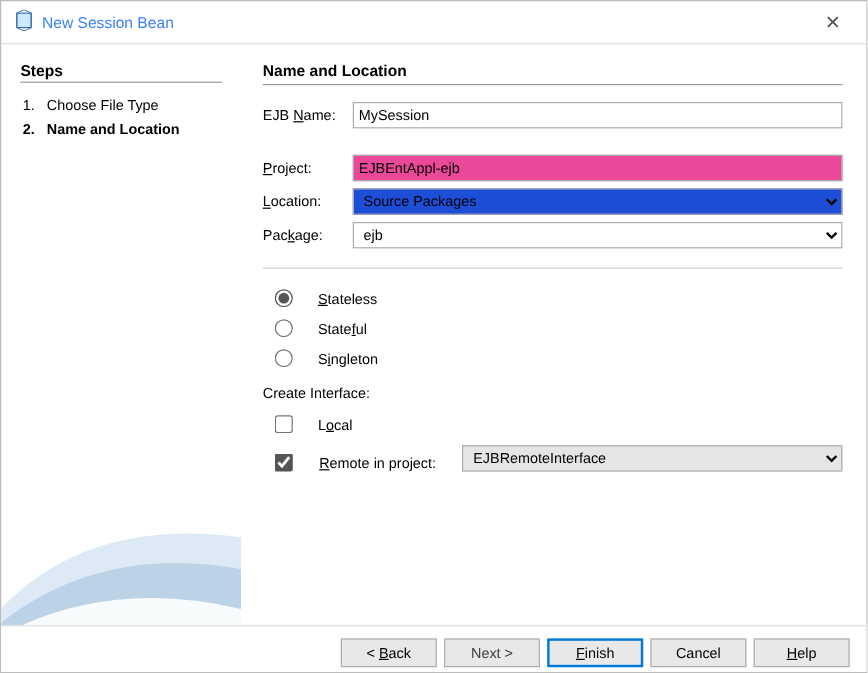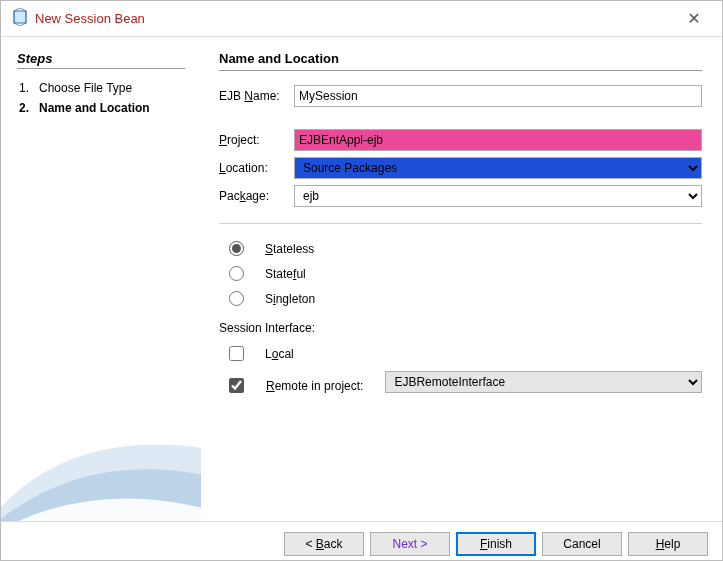--- a/index.html
+++ b/index.html
@@ -1,23 +1,23 @@
 <!DOCTYPE html>
 <html><head>
 <meta charset="utf-8">
 <style>
 * { box-sizing: border-box; margin: 0; padding: 0; font-family: "Segoe UI", Tahoma, sans-serif; font-size: 12px; }
 body { background: #f0f0f0; display: flex; justify-content: center; align-items: flex-start; }
 .dialog { width: 723px; height: 561px; background: #fff; border: 1px solid #bbb; display: flex; flex-direction: column; }
 .titlebar { height: 36px; display: flex; align-items: center; padding: 0 10px; border-bottom: 1px solid #ddd; }
-.titlebar .title { flex: 1; font-size: 13px; color: #b91c1c; padding-left: 6px; }
+.titlebar .title { flex: 1; font-size: 13px; color: #3b82f6; padding-left: 6px; }
 .close-x { width: 36px; text-align: center; cursor: pointer; color: #555; font-size: 16px;}
 .body { flex: 1; display: flex; min-height: 0; }
 .sidebar { width: 200px; padding: 14px 16px; position: relative; overflow: hidden; }
-.sidebar h3 { font-weight: bold; font-size: 13px; margin-bottom: 2px; font-style: italic; }
+.sidebar h3 { font-weight: bold; font-size: 13px; margin-bottom: 2px; }
 .sidebar .rule { height: 1px; background: #999; margin-bottom: 10px; }
 .sidebar ol { list-style: none; padding-left: 2px; }
 .sidebar li { display:flex; gap:6px; line-height: 1.5; margin-bottom: 2px; }
 .sidebar li .num{ width:14px; }
 .sidebar li.active span:last-child { font-weight: bold; }
 .swoosh { position:absolute; bottom:0; left:0; width:200px; height:200px; overflow:hidden; opacity:0.6;}
 .content { flex: 1; padding: 14px 20px 10px 18px; display: flex; flex-direction: column; }
 .content h3 { font-weight: bold; font-size: 13px; }
 .content .rule { height: 1px; background: #999; margin: 4px 0 14px; }
 .form-row { display: flex; align-items: center; margin-bottom: 6px; }
@@ -25,21 +25,21 @@
 .form-row input[type=text], .form-row select { flex: 1; height: 22px; border: 1px solid #adadad; padding: 2px 4px; background:#fff; font-family:inherit; font-size:12px;}
 .form-row input[readonly]{ background:#ec4899; }
 .form-row select{ background:#1d4ed8; }
 .sep { height:1px; background:#d0d0d0; margin: 10px 0 12px; }
 .section-label{ margin-bottom:6px; }
 .radio-row, .check-row { display:flex; align-items:center; margin: 5px 0 5px 10px; gap:21px; }
 .check-row.nested{ margin-left:10px; }
 input[type=radio], input[type=checkbox]{ width:15px; height:15px; accent-color:#555;}
 .button-bar { border-top: 1px solid #ddd; padding: 10px 14px 4px; display:flex; justify-content:flex-end; gap:6px; background:#fff;}
 .button-bar button{ min-width:80px; height:24px; border: 1px solid #adadad; background:#e8e8e8; cursor:pointer; font-family:inherit; }
-.button-bar button:disabled{ color:#6d28d9; cursor:default;}
+.button-bar button:disabled{ color:#404040; cursor:default;}
 .button-bar button.default{ border:2px solid #0078d7; background:#e8e8e8;}
 .remote-row{ display:flex; align-items:flex-end; margin:5px 0 5px 10px; gap:22px;}
 .remote-row select{ flex:1; height:22px; border:1px solid #adadad; background:#e5e5e5; padding:2px 4px; font-family:inherit; font-size:12px;}
 .step-text{ max-width:120px; display:inline-block;}
 .underline-key{ text-decoration: underline; }
 </style>
 </head>
 <body>
 
 <div class="dialog">
@@ -116,21 +116,21 @@
       <div class="radio-row">
         <input type="radio" name="st" style="">
         <span>State<span class="underline-key">f</span>ul</span>
       </div>
       <div class="radio-row">
         <input type="radio" name="st" style="">
         <span>S<span class="underline-key">i</span>ngleton</span>
       </div>
 
       <div style="height:10px"></div>
-      <div class="section-label">Session Interface:</div>
+      <div class="section-label">Create Interface:</div>
       <div class="check-row nested">
         <input type="checkbox" style="">
         <span>L<span class="underline-key">o</span>cal</span>
       </div>
       <div class="remote-row">
         <input type="checkbox" checked="" style="">
         <span><span class="underline-key">R</span>emote in project:</span>
         <select>
           <option>EJBRemoteInterface</option>
         </select>

